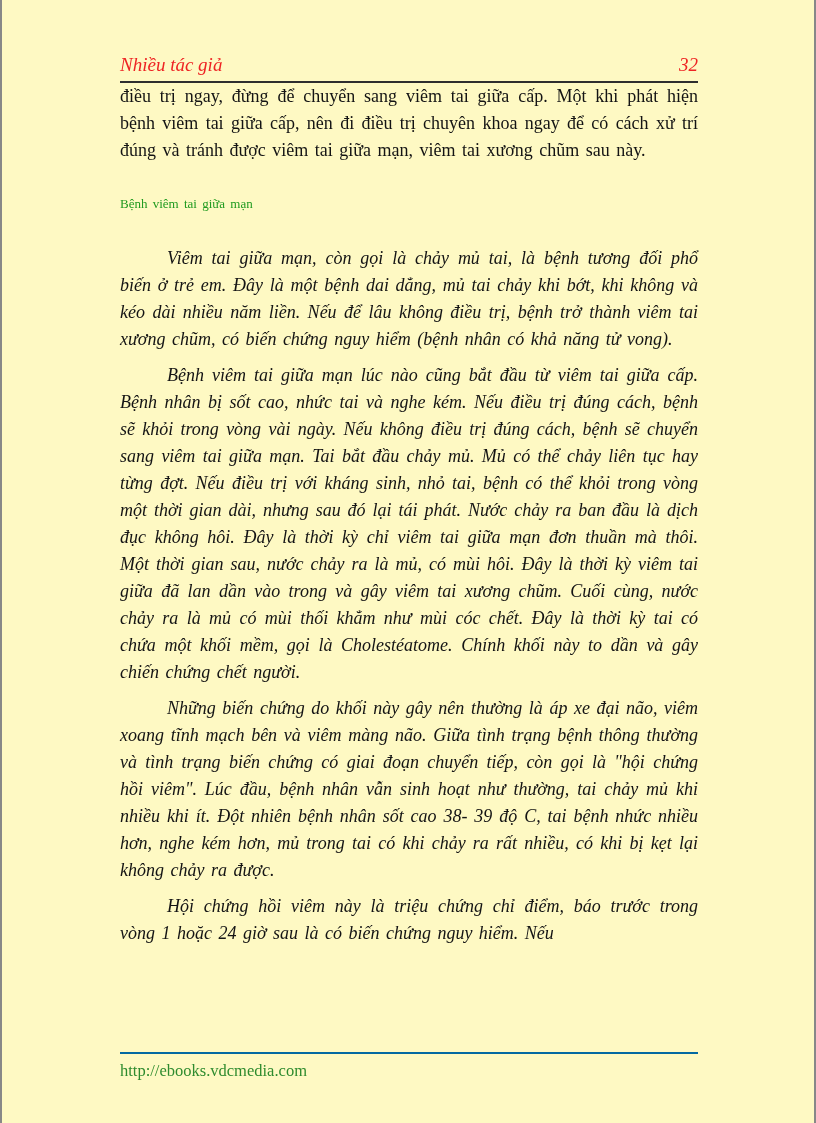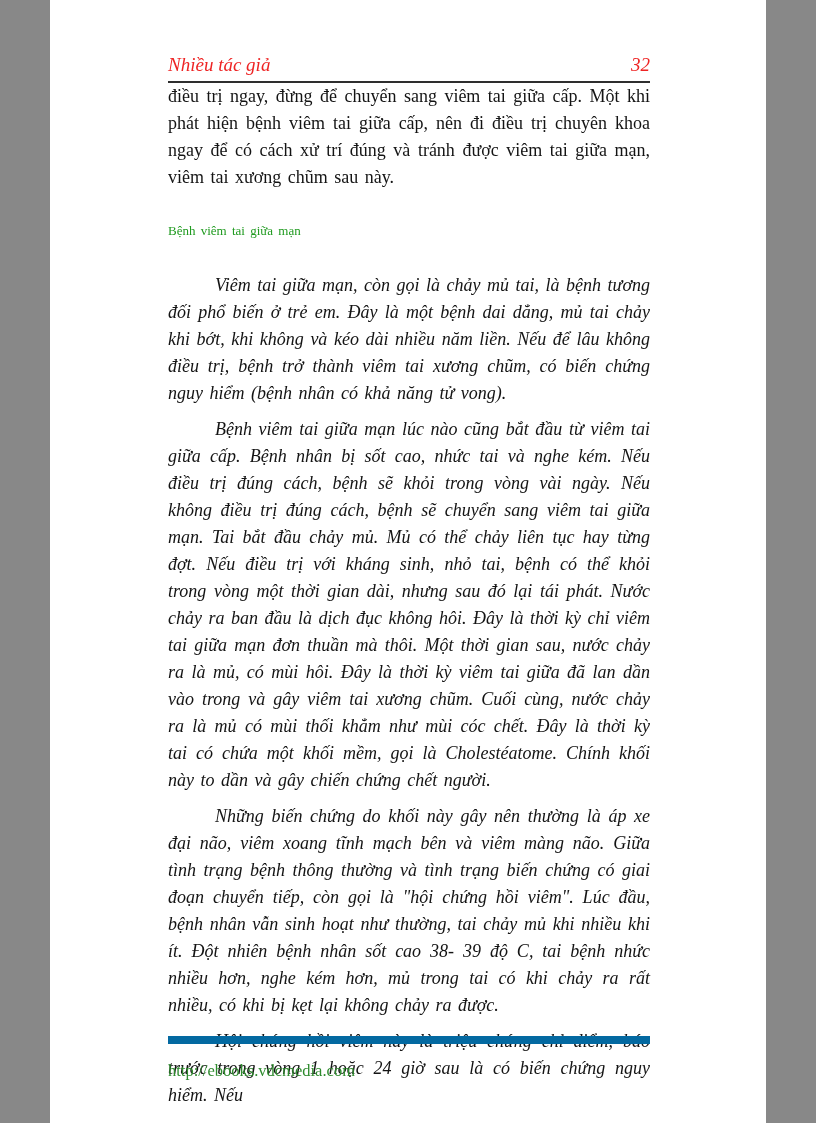--- a/index.html
+++ b/index.html
@@ -2,24 +2,24 @@
 <html><head>
 <meta charset="utf-8">
 <style>
   html, body {
     margin: 0;
     padding: 0;
     background: #888;
   }
   .page {
     position: relative;
-    width: 716px;
+    width: 812px;
     height: 1123px;
     margin: 0 auto;
-    background: #ffffff;
+    background: #fef9c3;
     box-sizing: border-box;
     padding: 54px 116px 0 118px;
     font-family: "Liberation Serif", "DejaVu Serif", serif;
     color: #141414;
     overflow: hidden;
   }
   .page-header {
     display: flex;
     justify-content: space-between;
     align-items: flex-end;
@@ -52,22 +52,22 @@
     font-weight: normal;
     color: #1f9a1f;
     margin: 27px 0 28px 0;
     line-height: 26px;
   }
   .page-footer {
     position: absolute;
     left: 118px;
     right: 116px;
     bottom: 42px;
-    border-top: 8px solid #0369a1;
-    padding-top: 17px;
+    border-top: 2px solid #0369a1;
+    padding-top: 7px;
   }
   .footer-url {
     font-size: 16.5px;
     color: #2e8b2e;
     text-decoration: none;
     line-height: 20px;
   }
 </style>
 </head>
 <body>

